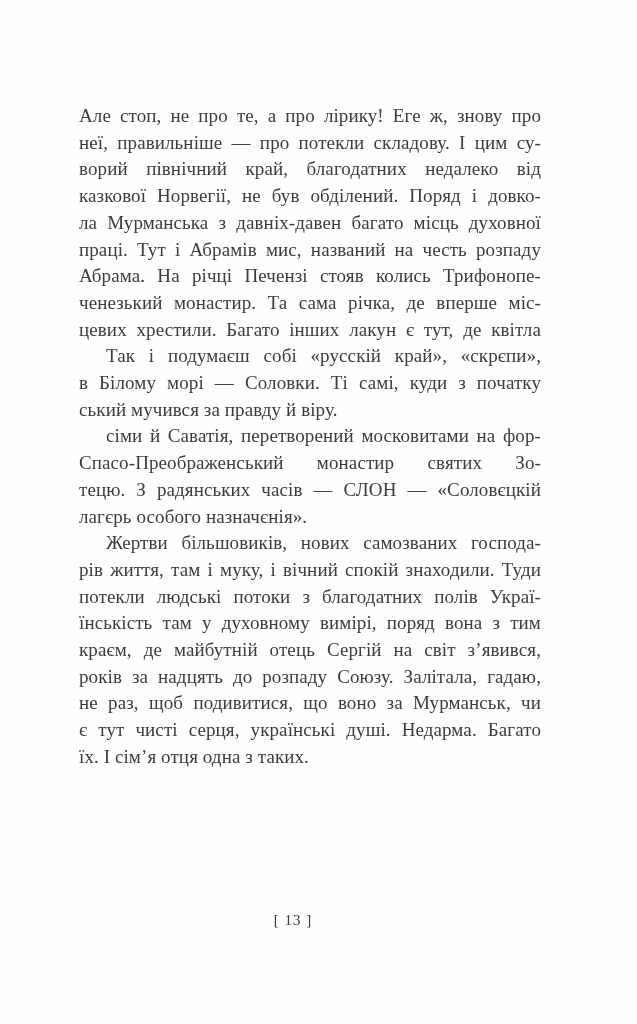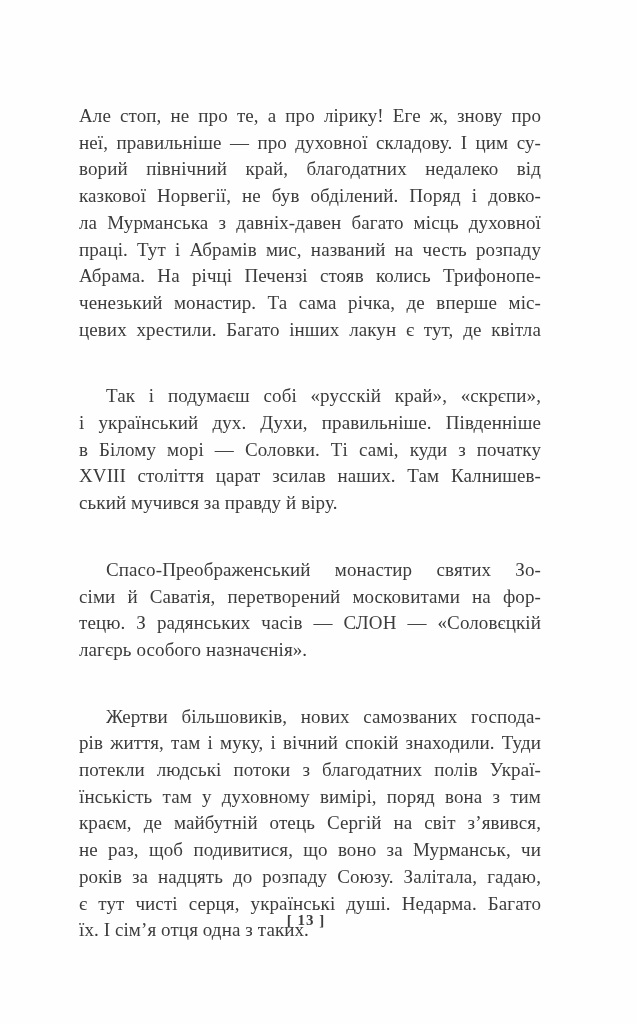--- a/index.html
+++ b/index.html
@@ -33,69 +33,65 @@
     text-align: justify;
     text-align-last: justify;
     letter-spacing: 0.1px;
     white-space: normal;
   }
   .line.last {
     text-align-last: left;
   }
   .para.indent .line:first-child {
     text-indent: 27px;
-    margin-top: 40px;
   }
   .folio {
     position: absolute;
-    left: 75px;
+    left: 62px;
     top: 912px;
     width: 462px;
     text-align: center;
     font-size: 15px;
     letter-spacing: 1px;
     color: #3c3c3c;
-    font-weight: bold;
   }
 </style>
 </head>
 <body>
 
 <div class="book-page">
   <div class="text-block">
       <div class="para">
         <div class="line">Але стоп, не про те, а про лірику! Еге ж, знову про</div>
-        <div class="line">неї, правильніше — про духовної складову. І цим су-</div>
+        <div class="line">неї, правильніше — про потекли складову. І цим су-</div>
         <div class="line">ворий північний край, благодатних недалеко від</div>
         <div class="line">казкової Норвегії, не був обділений. Поряд і довко-</div>
         <div class="line">ла Мурманська з давніх-давен багато місць духовної</div>
         <div class="line">праці. Тут і Абрамів мис, названий на честь розпаду</div>
         <div class="line">Абрама. На річці Печензі стояв колись Трифонопе-</div>
         <div class="line">ченезький монастир. Та сама річка, де вперше міс-</div>
         <div class="line">цевих хрестили. Багато інших лакун є тут, де квітла</div>
       </div>
       <div class="para indent">
         <div class="line">Так і подумаєш собі «русскій край», «скрєпи»,</div>
-        <div class="line">і український дух. Духи, правильніше. Південніше</div>
         <div class="line">в Білому морі — Соловки. Ті самі, куди з початку</div>
-        <div class="line">XVIII століття царат зсилав наших. Там Калнишев-</div>
         <div class="line last">ський мучився за правду й віру.</div>
       </div>
       <div class="para indent">
+        <div class="line">сіми й Саватія, перетворений московитами на фор-</div>
         <div class="line">Спасо-Преображенський монастир святих Зо-</div>
-        <div class="line">сіми й Саватія, перетворений московитами на фор-</div>
         <div class="line">тецю. З радянських часів — СЛОН — «Соловєцкій</div>
         <div class="line last">лагєрь особого назначєнія».</div>
       </div>
       <div class="para indent">
         <div class="line">Жертви більшовиків, нових самозваних господа-</div>
         <div class="line">рів життя, там і муку, і вічний спокій знаходили. Туди</div>
         <div class="line">потекли людські потоки з благодатних полів Украї-</div>
         <div class="line">їнськість там у духовному вимірі, поряд вона з тим</div>
         <div class="line">краєм, де майбутній отець Сергій на світ з’явився,</div>
+        <div class="line">років за надцять до розпаду Союзу. Залітала, гадаю,</div>
         <div class="line">не раз, щоб подивитися, що воно за Мурманськ, чи</div>
-        <div class="line">років за надцять до розпаду Союзу. Залітала, гадаю,</div>
         <div class="line">є тут чисті серця, українські душі. Недарма. Багато</div>
         <div class="line last">їх. І сім’я отця одна з таких.</div>
       </div>
     </div>
   <div class="folio">[ 13 ]</div>
 </div>
 
 </body></html>

